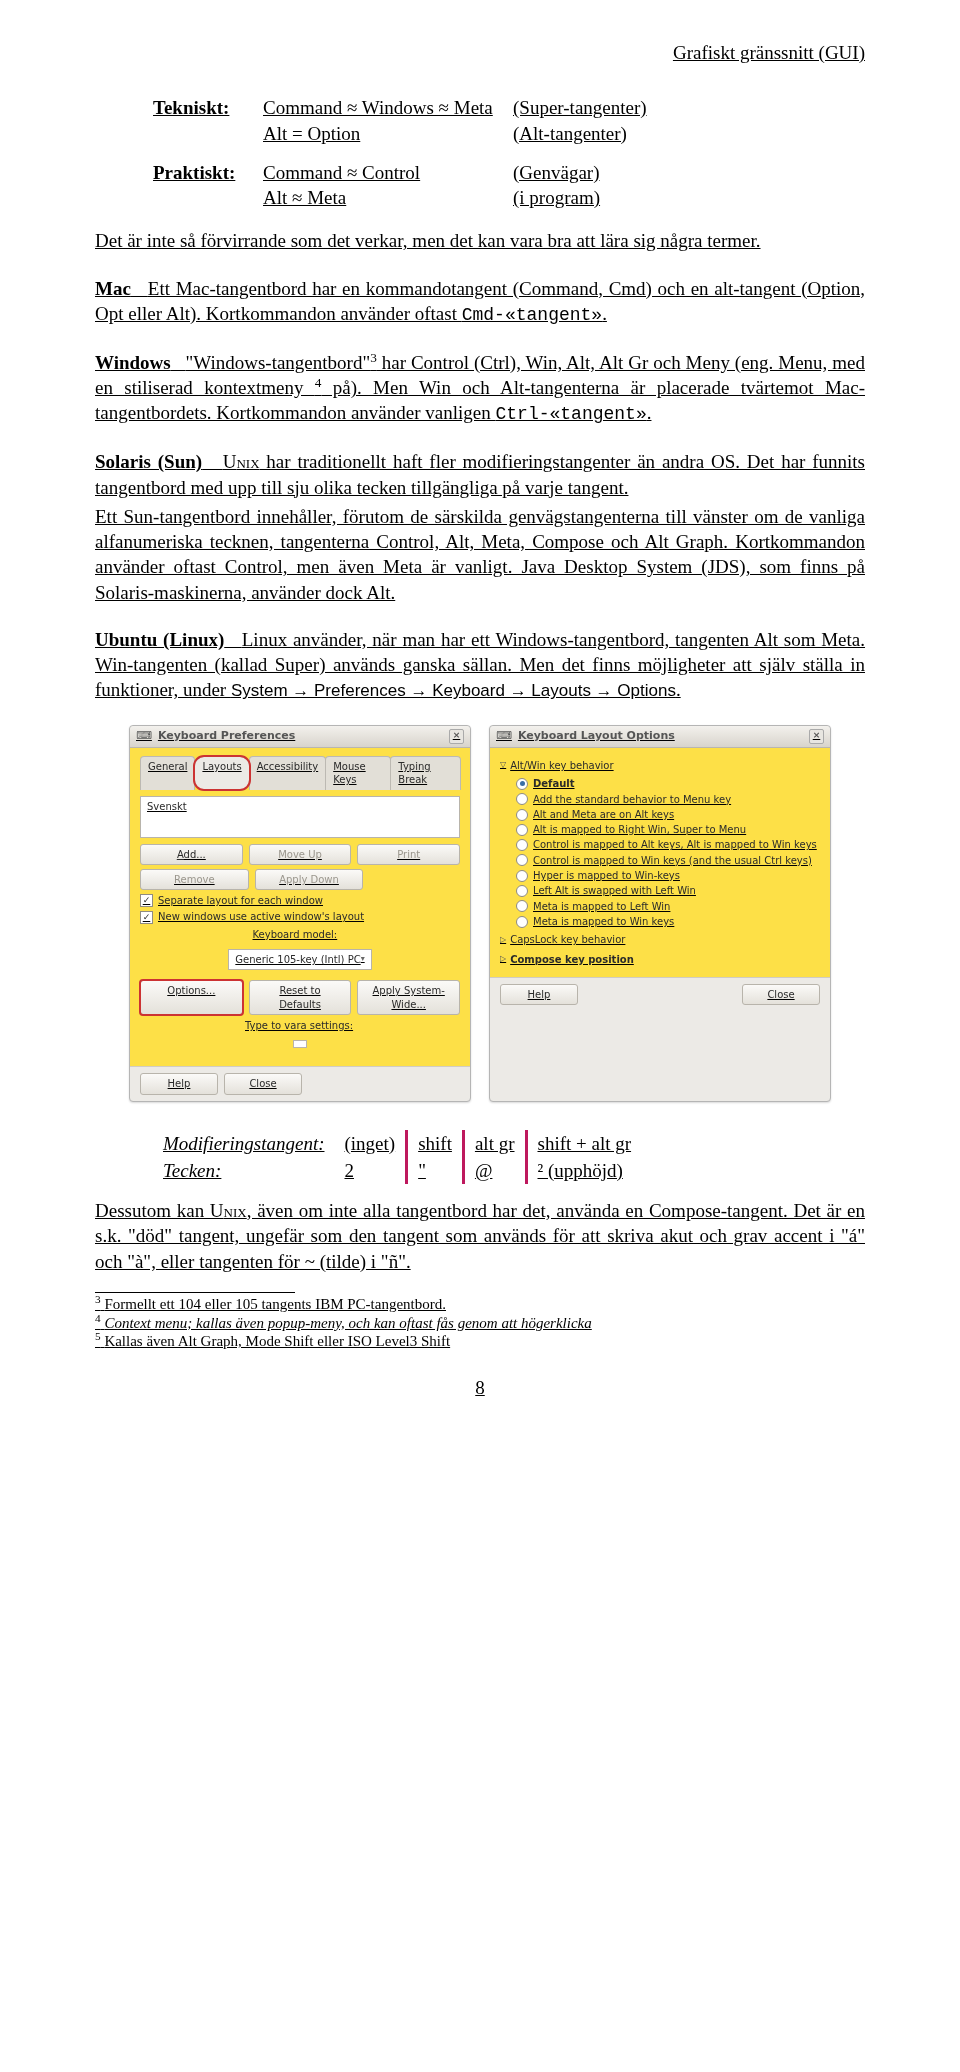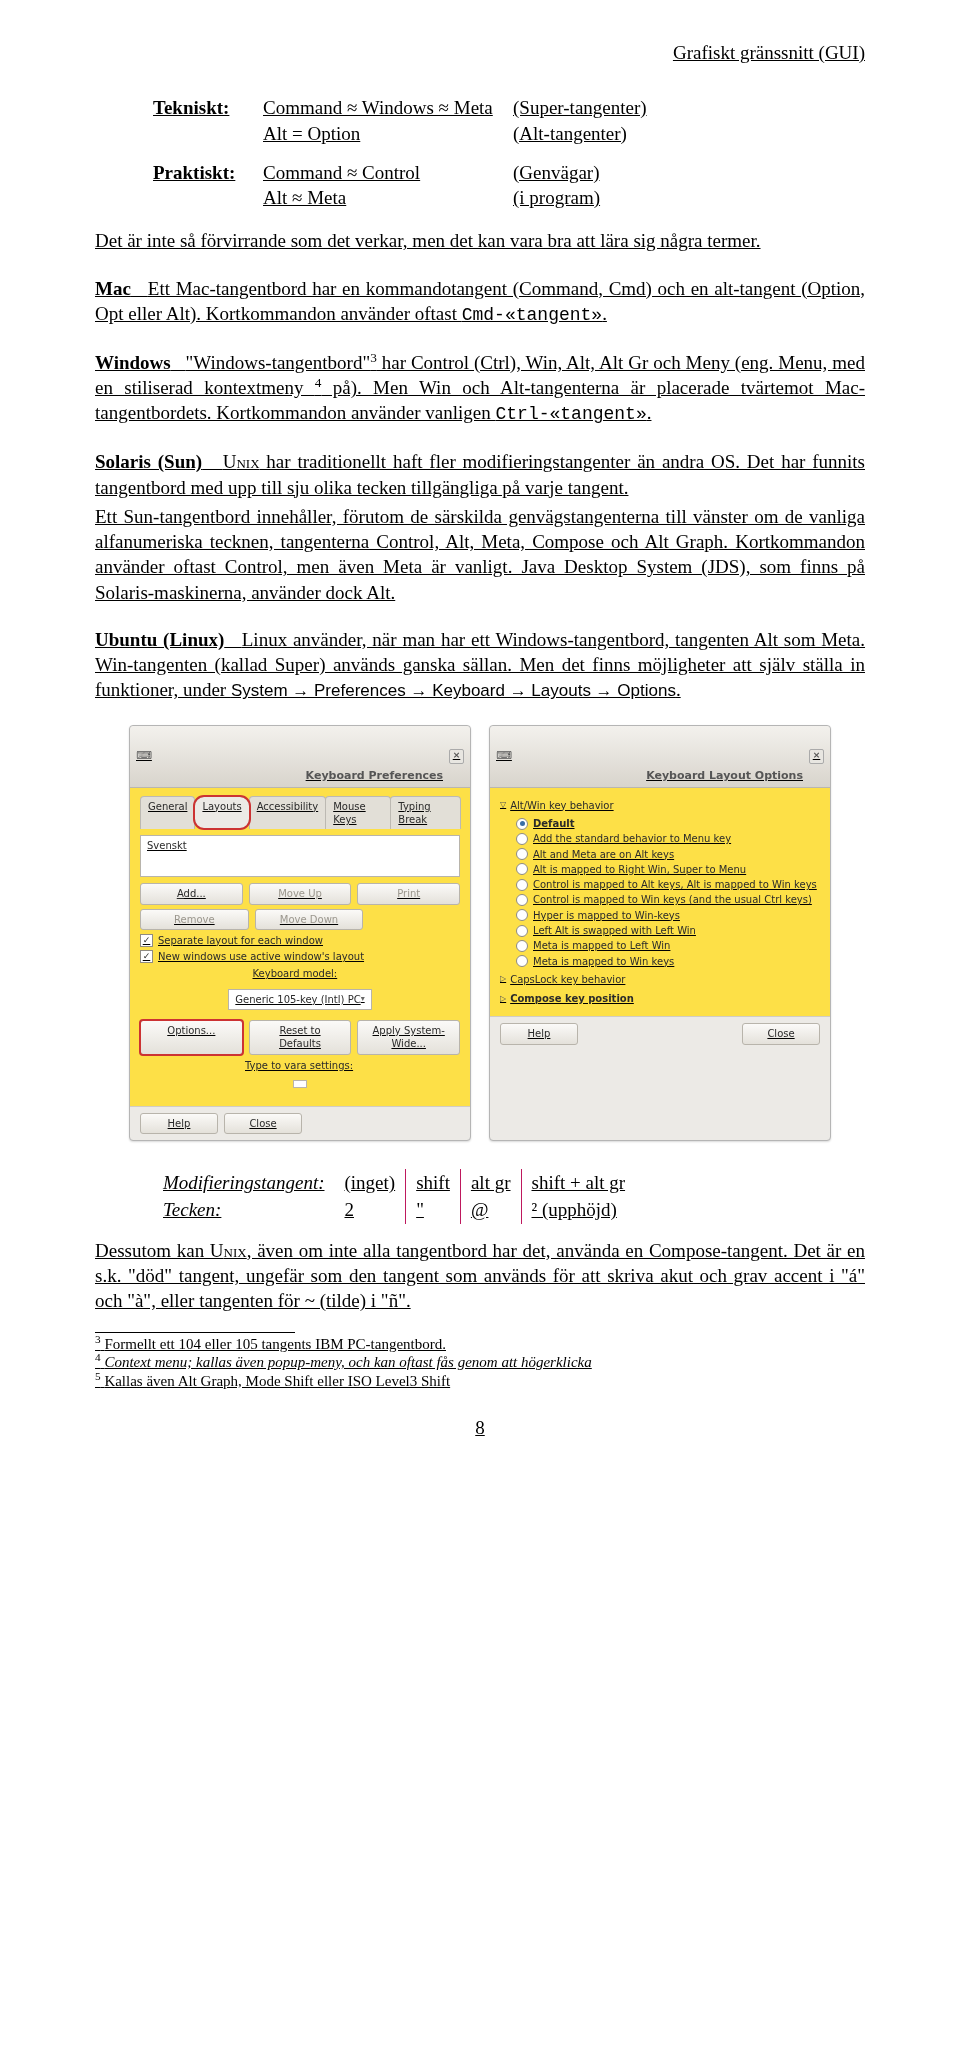--- a/index.html
+++ b/index.html
@@ -14,21 +14,21 @@
   .para-block{margin-bottom:22px;}
   .runin{font-weight:bold;}
   .runin::after{content:"   ";white-space:pre;}
   .mono{font-family:"Courier New",Courier,monospace;font-size:18px;}
   .sc{font-variant:small-caps;}
   .sans{font-family:Helvetica,Arial,sans-serif;font-size:17px;}
   sup{font-size:0.7em;line-height:0;}
   .figrow{display:flex;gap:18px;justify-content:center;margin:14px 0 28px 0;}
   .dialog{border:1px solid #b5b5b5;border-radius:4px;background:#eceae6;width:340px;box-shadow:0 1px 2px rgba(0,0,0,0.15);font-family:"DejaVu Sans",Helvetica,Arial,sans-serif;font-size:11px;color:#2a2a2a;}
   .dlg-titlebar{display:flex;align-items:center;gap:6px;padding:3px 6px;background:linear-gradient(#f3f1ed,#d8d4cc);border-bottom:1px solid #b9b6af;border-radius:4px 4px 0 0;font-weight:bold;color:#555;}
-  .dlg-title{flex:1;text-align:right;margin-top:40px;}
+  .dlg-title{flex:1;text-align:left;}
   .dlg-x{width:13px;height:13px;border:1px solid #aaa;border-radius:2px;text-align:center;line-height:11px;font-size:9px;background:#e8e6e1;}
   .dlg-body{padding:8px 10px 8px 10px;background:#fde047;}
   .tabs{display:flex;gap:0;margin-bottom:6px;font-size:10px;}
   .tab{padding:3px 7px;border:1px solid #bcb9b2;border-bottom:none;border-radius:4px 4px 0 0;background:#e2dfd7;margin-right:-1px;}
   .tab.sel{background:#eceae6;font-weight:normal;position:relative;}
   .tab.circ{outline:2px solid #c33;outline-offset:-1px;border-radius:10px;}
   .u{text-decoration:underline;}
   .selectbox{border:1px solid #b8b4ab;background:#fff;padding:3px 6px;margin:2px 0 6px 0;font-size:10px;display:flex;justify-content:space-between;align-items:center;}
   .tri{font-size:8px;color:#666;}
   .btnrow{display:flex;gap:6px;margin:4px 0;}
@@ -37,21 +37,21 @@
   .btn.circ{outline:2px solid #c33;outline-offset:-1px;}
   .chk{display:flex;align-items:center;gap:5px;font-size:10px;margin:3px 0;}
   .chk .box{width:11px;height:11px;border:1px solid #8f8b82;background:#fff;display:inline-flex;align-items:center;justify-content:center;font-size:9px;line-height:1;}
   .dlg-foot{display:flex;justify-content:flex-start;gap:6px;padding:6px 10px;border-top:1px solid #d0ccc3;}
   .optgroup-hdr{display:flex;align-items:center;gap:4px;font-size:10px;padding:3px 0;}
   .optgroup-hdr .tri2{font-size:8px;color:#555;}
   .radio{display:flex;align-items:center;gap:5px;font-size:10px;margin:2px 0 2px 16px;}
   .radio .dot{width:10px;height:10px;border:1px solid #8f8b82;border-radius:50%;background:#fff;display:inline-flex;align-items:center;justify-content:center;}
   .radio .dot.sel::after{content:"";width:5px;height:5px;border-radius:50%;background:#3a6ea5;}
   .modtable{margin:10px 0 14px 58px;border-collapse:collapse;font-size:19px;}
-  .modtable td{padding:1px 10px;border-left:1px solid #be185d;}
+  .modtable td{padding:1px 10px;border-left:3px solid #be185d;}
   .modtable td:first-child{border-left:none;font-style:italic;}
   .modtable td:nth-child(2){border-left:none;}
   hr.fn{border:none;border-top:1px solid #000;width:200px;margin:18px 0 2px 0;}
   .footnote{font-size:15px;line-height:1.25;text-align:justify;}
   .footnote sup{font-size:0.75em;}
   .pagenum{text-align:center;margin-top:24px;font-size:19px;}
   .kbrow{display:flex;align-items:center;gap:6px;margin:4px 0;flex-direction:column;}
   .kbrow .lab{width:95px;font-size:10px;}
   .kbrow .val{flex:1;}
 </style>
@@ -127,21 +127,21 @@
         <div class="selectbox" style="height:34px;align-items:flex-start;">
           <span>Svenskt</span>
         </div>
         <div class="btnrow">
           <div class="btn"><span class="u">A</span>dd...</div>
           <div class="btn dis">Move Up</div>
           <div class="btn dis">Print</div>
         </div>
         <div class="btnrow">
           <div class="btn dis">Remove</div>
-          <div class="btn dis">Move Down</div>
+          <div class="btn dis">Apply Down</div>
           <div style="flex:1"></div>
         </div>
         <div class="chk">
             <span class="box">✓</span>
             <span>Separate layout for each window</span>
           </div>
         <div class="chk">
             <span class="box">✓</span>
             <span>New windows use active window's layout</span>
           </div>

